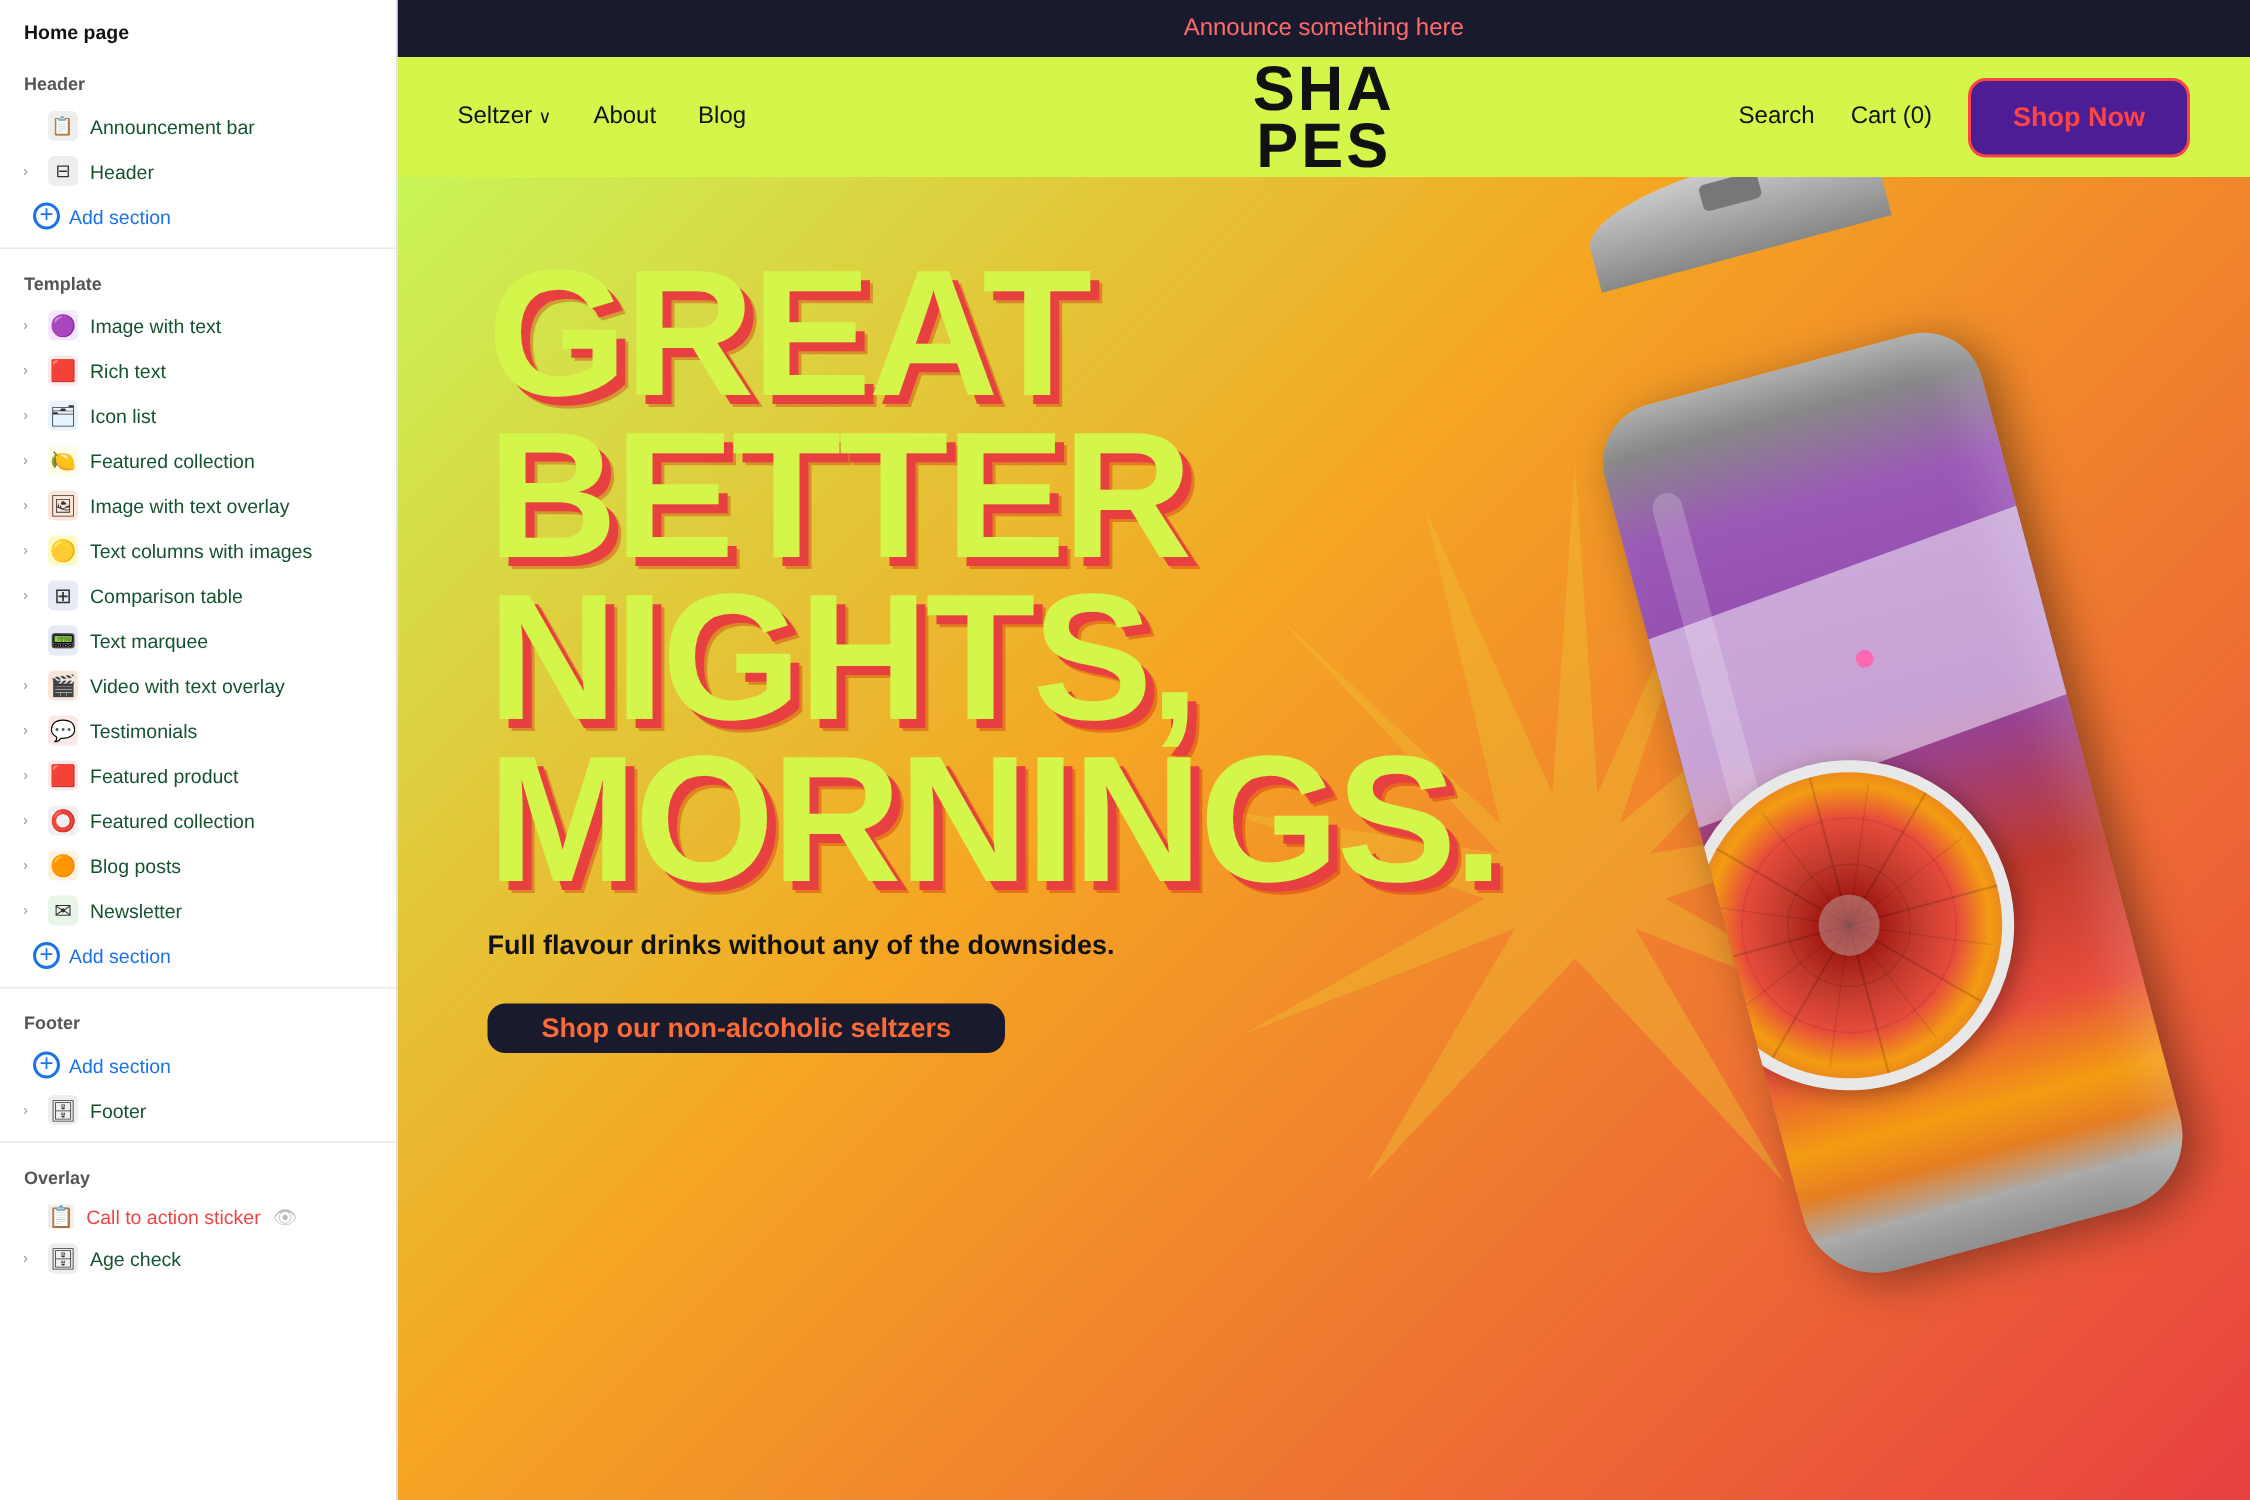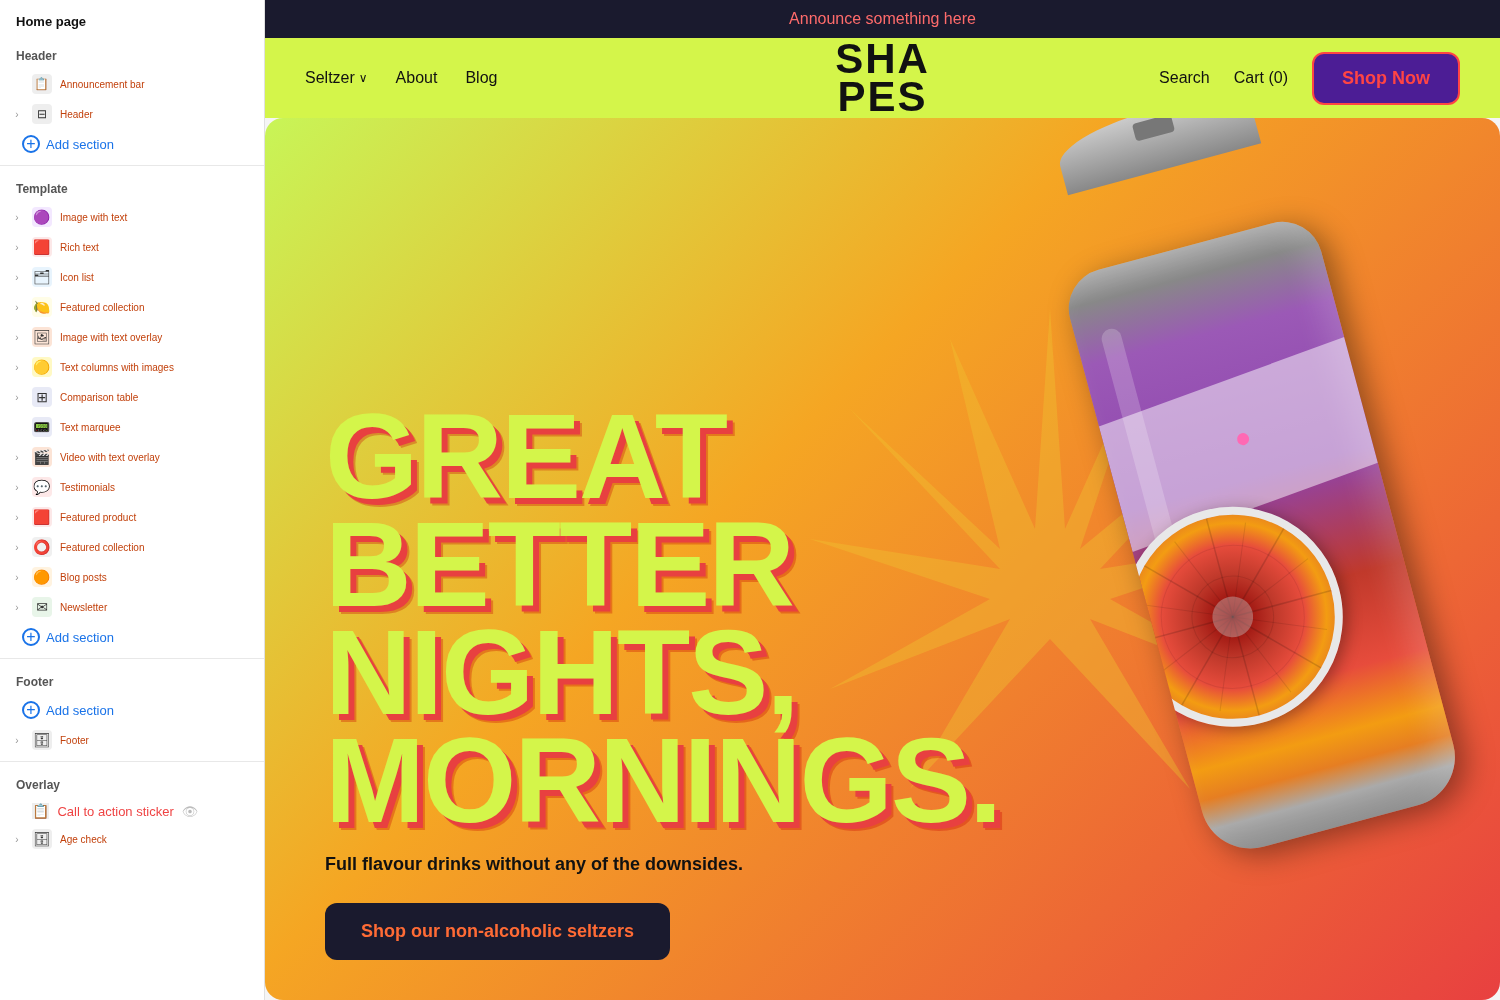--- a/index.html
+++ b/index.html
@@ -50,22 +50,22 @@
       height: 20px;
       border-radius: 4px;
       flex-shrink: 0;
       display: flex;
       align-items: center;
       justify-content: center;
       font-size: 12px;
     }
     .sidebar-item .item-label {
       flex: 1;
-      font-size: 10px;
-      color: #c2410c;
+      font-size: 13px;
+      color: #14532d;
     }
     .sidebar-add-section {
       display: flex;
       align-items: center;
       gap: 6px;
       padding: 6px 16px 6px 22px;
       color: #1a73e8;
       cursor: pointer;
       font-size: 13px;
       font-weight: 500;
@@ -178,23 +178,22 @@
       cursor: pointer;
     }
 
     
     .hero {
       flex: 1;
       background: linear-gradient(135deg, #c8f557 0%, #f5a623 40%, #e84040 100%);
       position: relative;
       overflow: hidden;
       display: flex;
-      align-items: flex-end;
+      align-items: flex-start;
       padding: 40px 60px;
-      border-radius: 18px;
     }
 
     
     .starburst {
       position: absolute;
       right: 200px;
       top: 50%;
       transform: translateY(-50%);
       width: 500px;
       height: 500px;
@@ -221,21 +220,21 @@
       font-size: 18px;
       font-weight: 600;
       color: #111;
       margin-bottom: 28px;
     }
     .hero-cta {
       background: #1a1a2e;
       color: #ff6b35;
       border: none;
       border-radius: 12px;
-      padding: 18px 36px;
+      padding: 6px 36px;
       font-size: 18px;
       font-weight: 700;
       cursor: pointer;
       display: inline-block;
     }
 
     
     .can-container {
       position: absolute;
       right: 40px;

